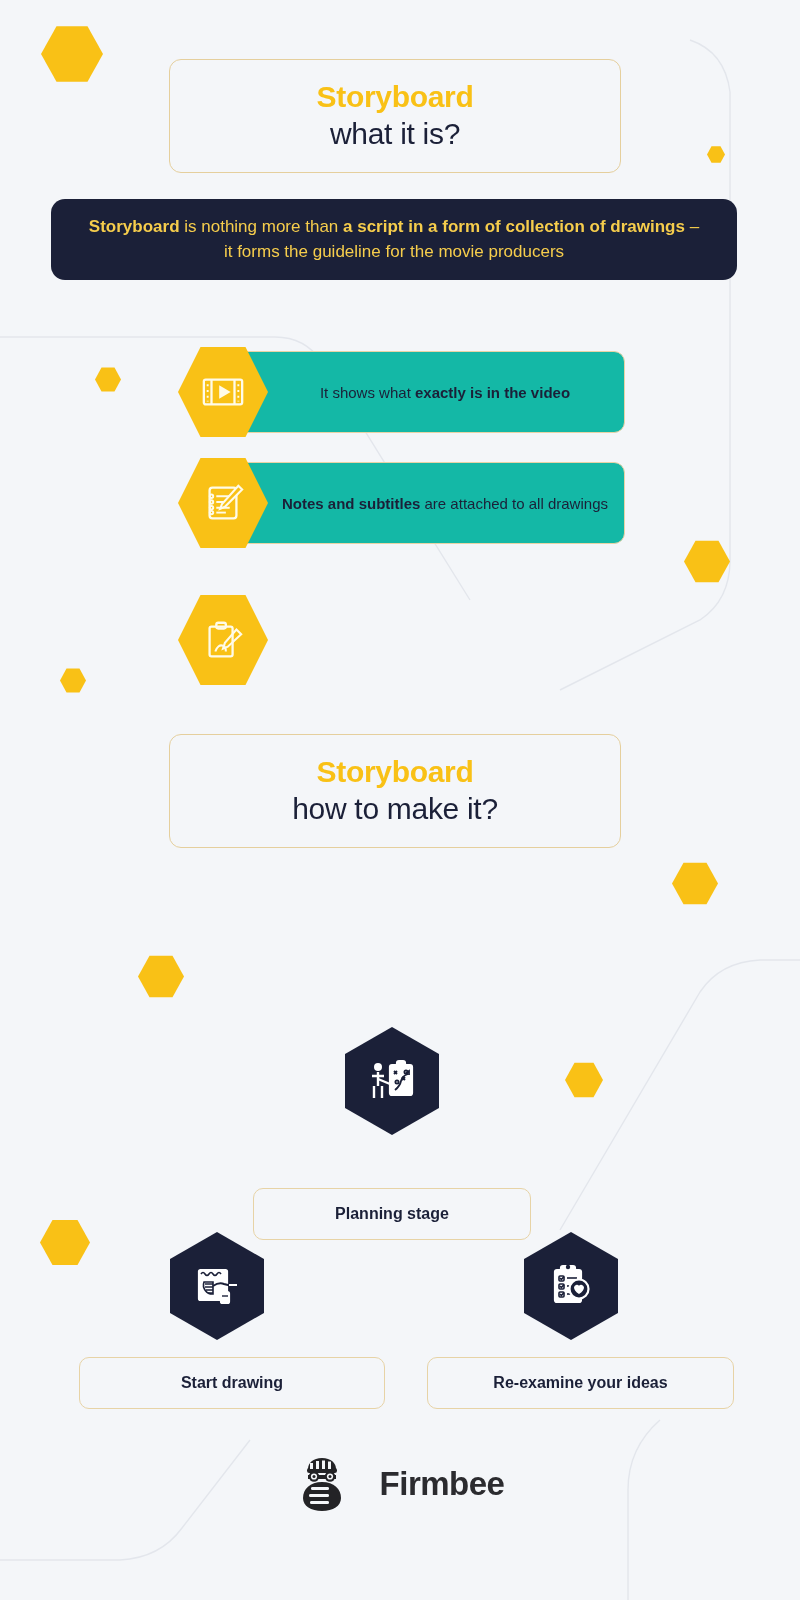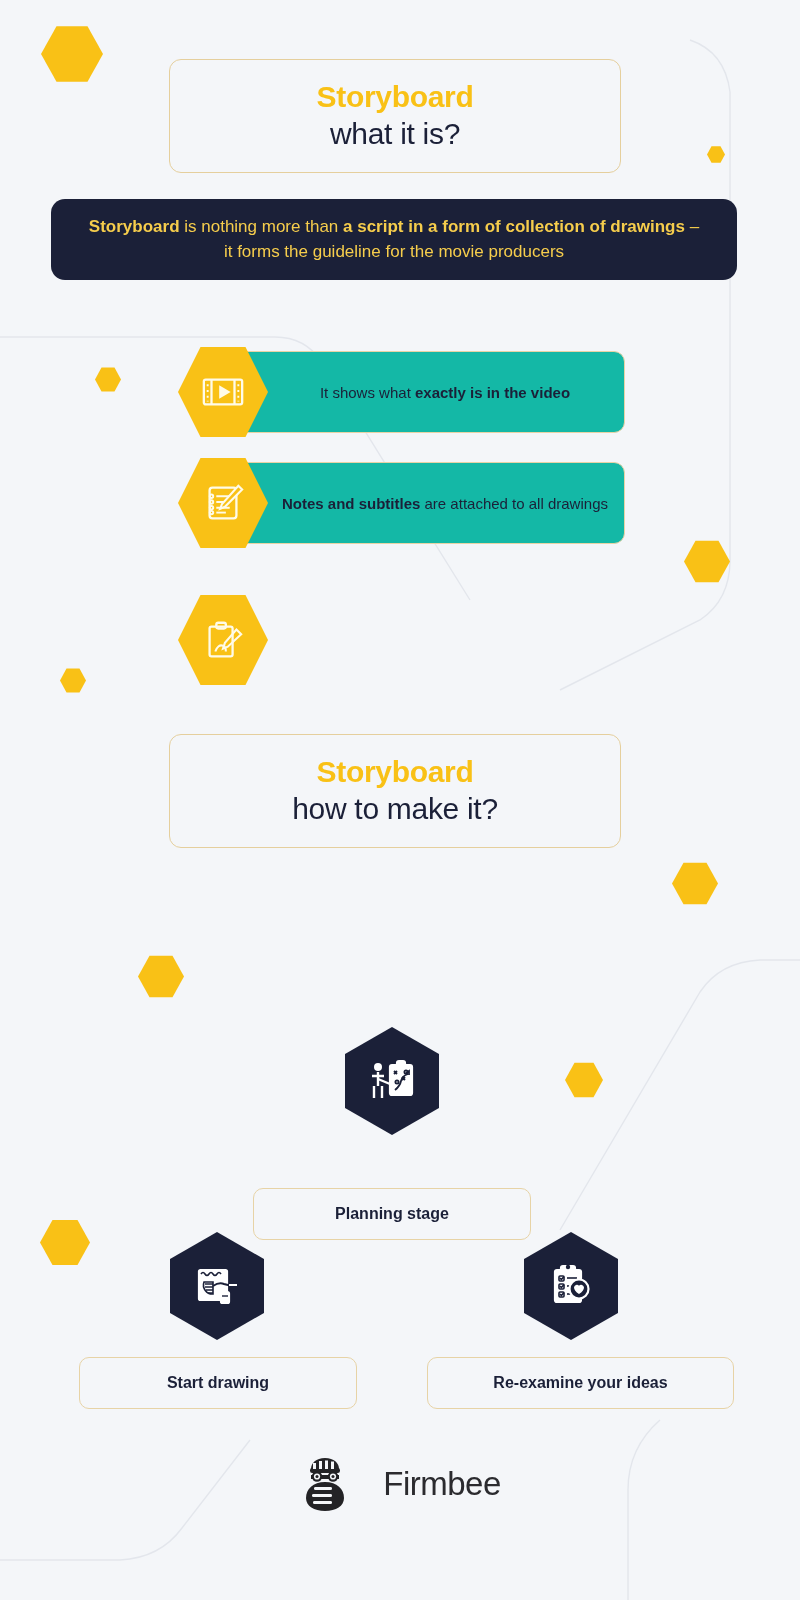--- a/index.html
+++ b/index.html
@@ -159,21 +159,21 @@
     left: 0;
     top: 1455px;
     width: 800px;
     display: flex;
     align-items: center;
     justify-content: center;
     gap: 12px;
   }
   .footer-name {
     font-size: 33px;
-    font-weight: normal;
+    font-weight: bold;
     color: #2b2b2f;
     letter-spacing: -0.5px;
     margin-left: 20px;
   }
 </style>
 </head>
 <body>
 
 <svg id="bg-decor" viewBox="0 0 800 1600">
   <g fill="none" stroke="#e3e6ec" stroke-width="1.4">
@@ -303,21 +303,21 @@
       <rect x="8" y="10" width="28" height="30" rx="1.5" fill="#ffffff" stroke="#ffffff"></rect>
       <path d="M10 14 q2 -3 4 0 t4 0 t4 0 t4 0 t4 0" stroke="#1b2038" stroke-width="1.6" fill="none"></path>
       <path d="M13 22 a9 9 0 0 0 9 12 l0 -12 Z" stroke="#1b2038" stroke-width="1.6" fill="none"></path>
       <path d="M14 24 l8 0 M14 27 l8 0 M15 30 l7 0 M17 33 l5 0" stroke="#1b2038" stroke-width="1.3"></path>
       <path d="M22 26 q6 -4 11 -2 l8 2" stroke="#1b2038" stroke-width="2" fill="none"></path>
       <rect x="30" y="32" width="8" height="11" rx="1.5" fill="#ffffff" stroke="#ffffff"></rect>
       <path d="M31 36 h6" stroke="#1b2038" stroke-width="1.4"></path>
       <path d="M38 25 l8 0" stroke="#ffffff" stroke-width="2"></path>
     </svg>
   </div>
-  <div class="step-card" style="left:79px; top:1357px; width:278px;">
+  <div class="step-card" style="left:79px; top:1357px; width:306px;">
     <span>Start drawing</span>
   </div>
 
   <div class="step-hex" style="left:521px; top:1232px;">
     <svg viewBox="0 0 52 52" fill="none" stroke="#ffffff" stroke-width="2.2">
       <rect x="10" y="10" width="26" height="32" rx="2" fill="#ffffff" stroke="#ffffff"></rect>
       <path d="M18 6 h10 a2 2 0 0 1 2 2 v3 h-14 v-3 a2 2 0 0 1 2 -2 Z" fill="#ffffff" stroke="#ffffff"></path>
       <circle cx="23" cy="7" r="2.2" fill="#1b2038" stroke="none"></circle>
       <g stroke="#1b2038" stroke-width="1.6" fill="none">
         <rect x="14" y="16" width="5" height="5" rx="1"></rect>

